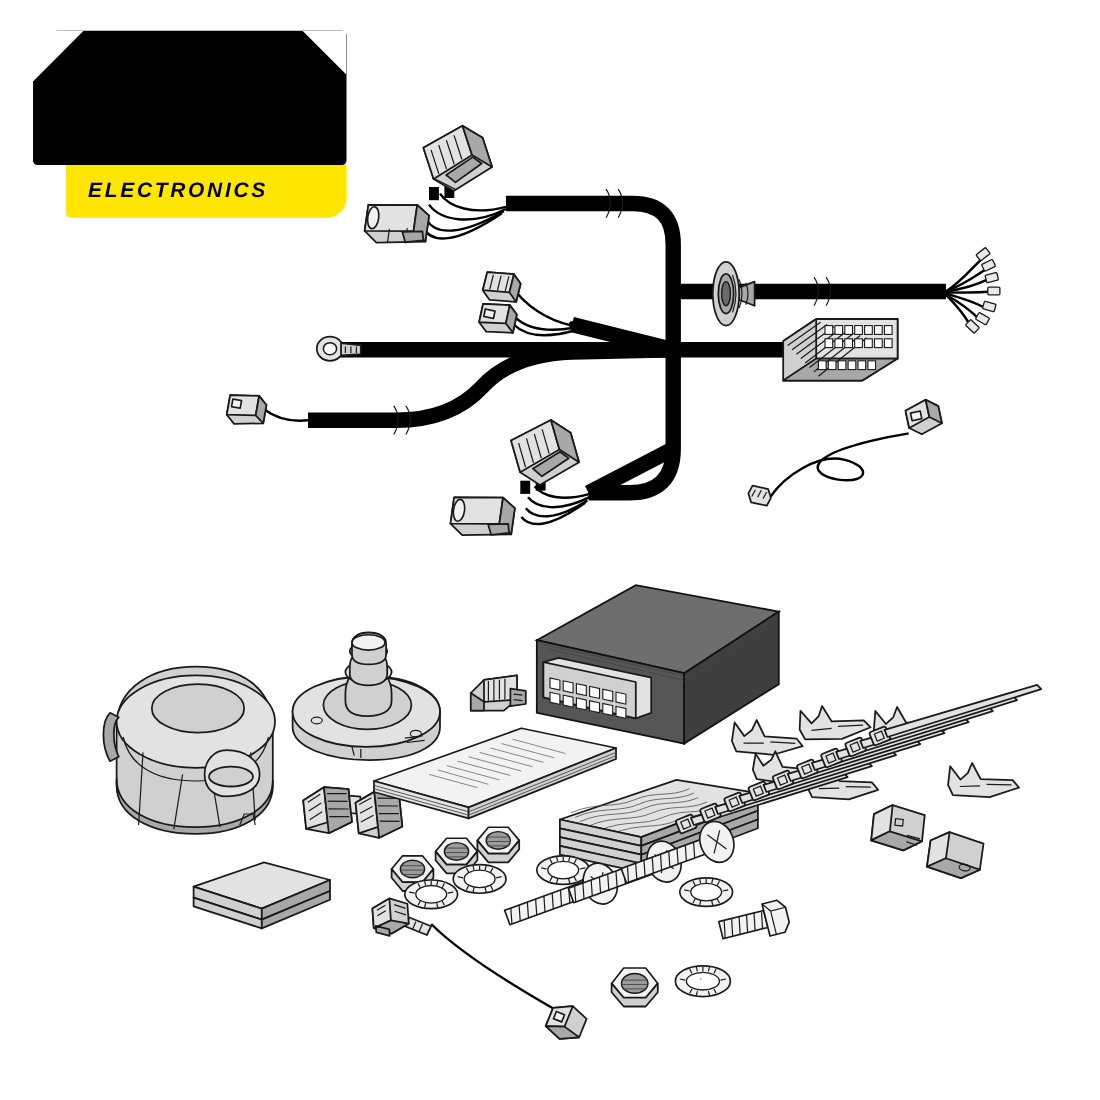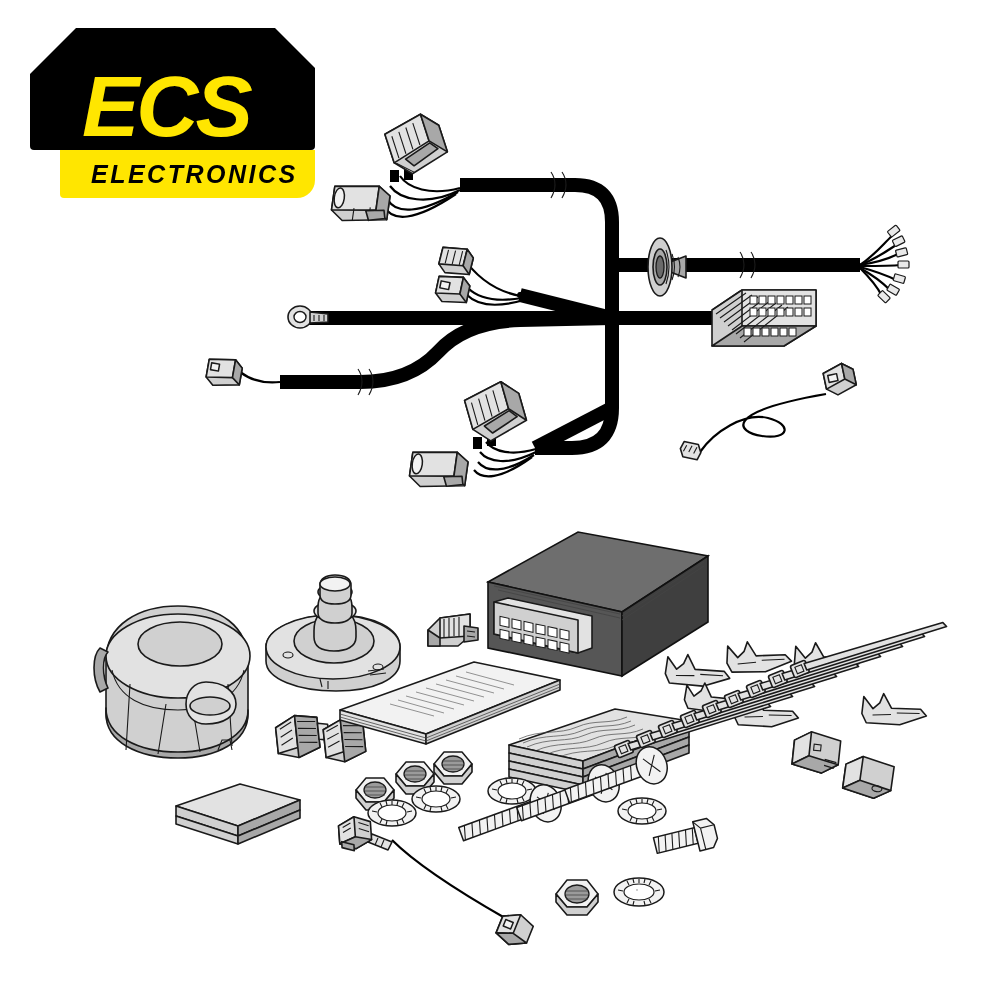--- a/index.html
+++ b/index.html
@@ -13,22 +13,22 @@
   .logo-black{position:absolute;left:0;top:0;width:285px;height:122px;
       background:#000000;border-radius:22px 4px 4px 4px;}
   .logo-black:after{content:"";position:absolute;right:0;top:0;width:40px;height:40px;background:#fff;
       clip-path:polygon(100% 0,100% 100%,0 0);}
   .logo-yellow{position:absolute;left:30px;top:122px;width:255px;height:48px;
       background:#FFE600;border-radius:0 0 18px 4px;}
   .logo-ecs{position:absolute;left:52px;top:36px;width:240px;height:84px;
       font-size:86px;font-weight:bold;font-style:italic;color:#FFE600;
       letter-spacing:-3px;line-height:84px;font-family:"Liberation Sans",sans-serif;}
   .logo-sub{position:absolute;left:50px;top:130px;width:235px;height:32px;
-      font-size:25px;font-weight:bold;font-style:italic;color:#000;
-      letter-spacing:2.5px;line-height:32px;margin-left:11px;}
+      font-size:19px;font-weight:bold;font-style:italic;color:#000;
+      letter-spacing:2.5px;line-height:32px;}
   .logo-notch{position:absolute;left:0px;top:0px;width:46px;height:46px;
       background:#ffffff;clip-path:polygon(0 0,0 100%,100% 0);}
 
   
   svg.layer{position:absolute;left:0;top:0;width:1000px;height:1000px;pointer-events:none;}
   .wire{fill:none;stroke:#000;stroke-width:14;stroke-linecap:butt;stroke-linejoin:round;}
   .wire-thin{fill:none;stroke:#000;stroke-width:2.2;}
   .wire-med{fill:none;stroke:#000;stroke-width:6;stroke-linecap:round;}
   .outline{fill:#d0d0d0;stroke:#1a1a1a;stroke-width:1.6;stroke-linejoin:round;}
   .outline-lt{fill:#e2e2e2;stroke:#1a1a1a;stroke-width:1.6;stroke-linejoin:round;}
@@ -42,21 +42,20 @@
 </style>
 </head>
 <body>
 
 <div id="stage">
 
   <div id="logo">
     <div class="logo-black"></div>
     <div class="logo-notch"></div>
     <div class="logo-yellow"></div>
-    <div class="logo-ecs">ECS</div>
     <div class="logo-sub">ELECTRONICS</div>
   </div>
 
   <svg class="layer" viewBox="0 0 1000 1000">
 
     <g>
       <path class="wire" d="M460 185 H575 Q612 185 612 222 V300"></path>
       <path class="wire" d="M612 300 V408 Q612 448 572 448 H535"></path>
       <path class="wire" d="M612 265 H700"></path>
       <path class="wire" d="M612 318 H712"></path>

